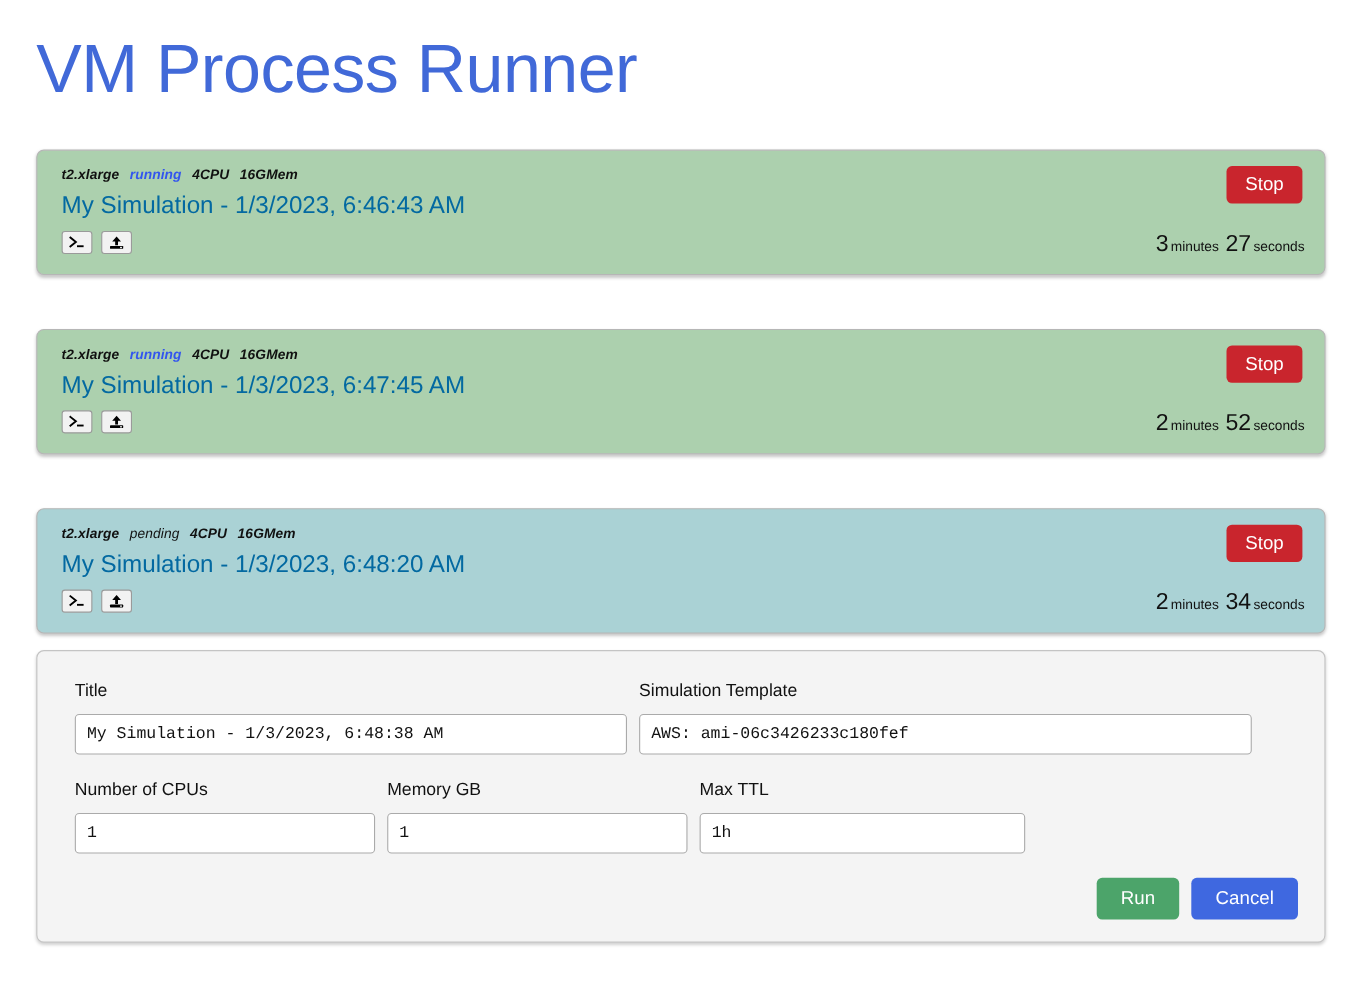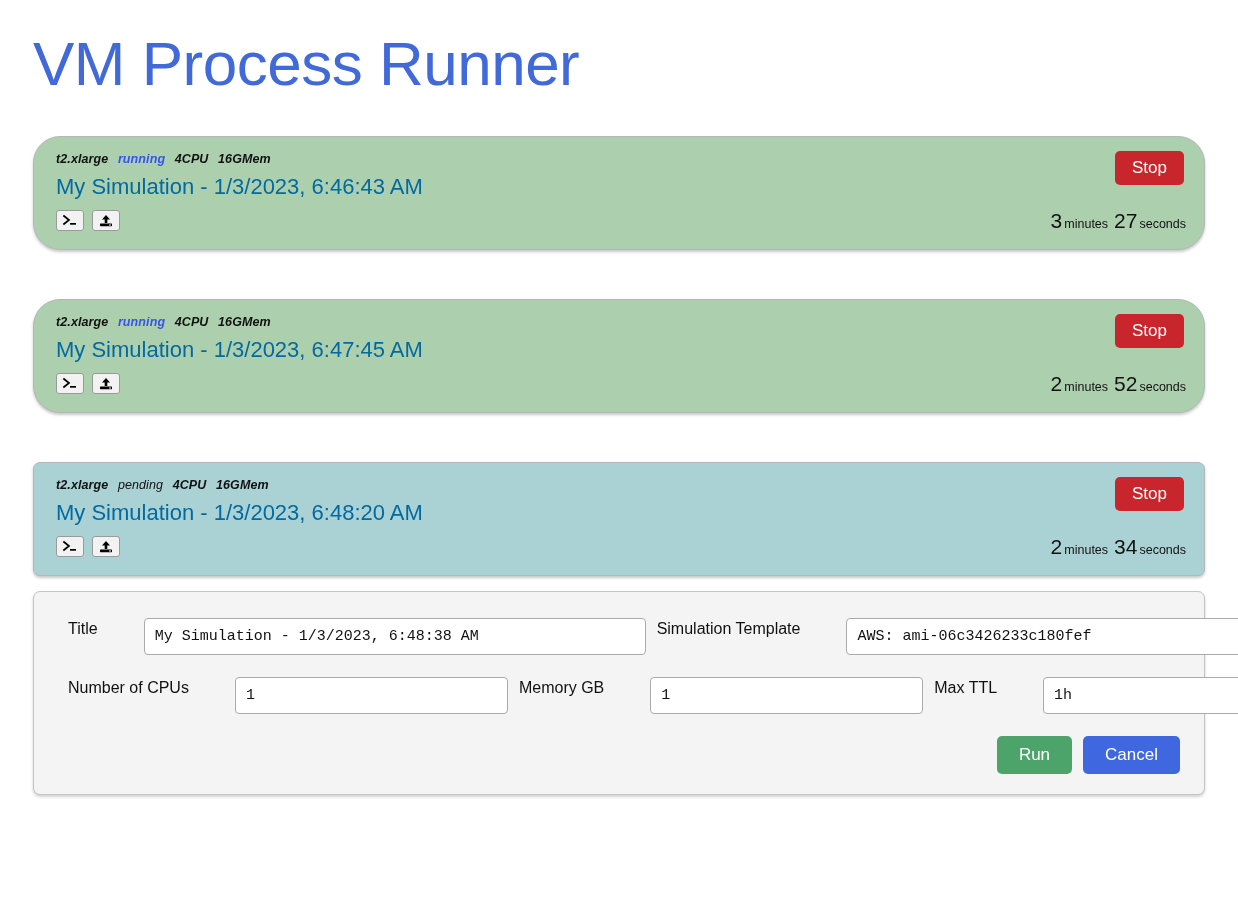--- a/index.html
+++ b/index.html
@@ -43,21 +43,21 @@
   .vm-card {
     position: relative;
     width: 1172px;
     border: 1px solid #b6b6b6;
     border-radius: 7px;
     box-shadow: 0 2px 3px rgba(0,0,0,0.22);
     padding: 14px 16px 14px 22px;
     margin-bottom: 49px;
     min-height: 114px;
   }
-  .vm-card.state-running { background: #acd0ae; border-radius: 27px; }
+  .vm-card.state-running { background: #acd0ae; }
   .vm-card.state-pending { background: #aad2d5; }
 
   .meta-line {
     font-size: 12.5px;
     font-style: italic;
     font-weight: 700;
     color: #111;
     line-height: 16px;
     white-space: nowrap;
     letter-spacing: 0.1px;
@@ -141,21 +141,21 @@
     border: 1px solid #c4c4c4;
     border-radius: 7px;
     box-shadow: 0 2px 3px rgba(0,0,0,0.18);
     padding: 26px 24px 20px 34px;
   }
   .form-row {
     display: flex;
     gap: 11px;
     margin-bottom: 2px;
   }
-  .field { display: flex; flex-direction: row; gap: 46px; }
+  .field { display: flex; flex-direction: column; }
   .field-label {
     font-size: 16px;
     line-height: 22px;
     color: #111;
     margin-bottom: 9px;
     white-space: nowrap;
   }
   .field-input {
     height: 37px;
     background: #ffffff;

